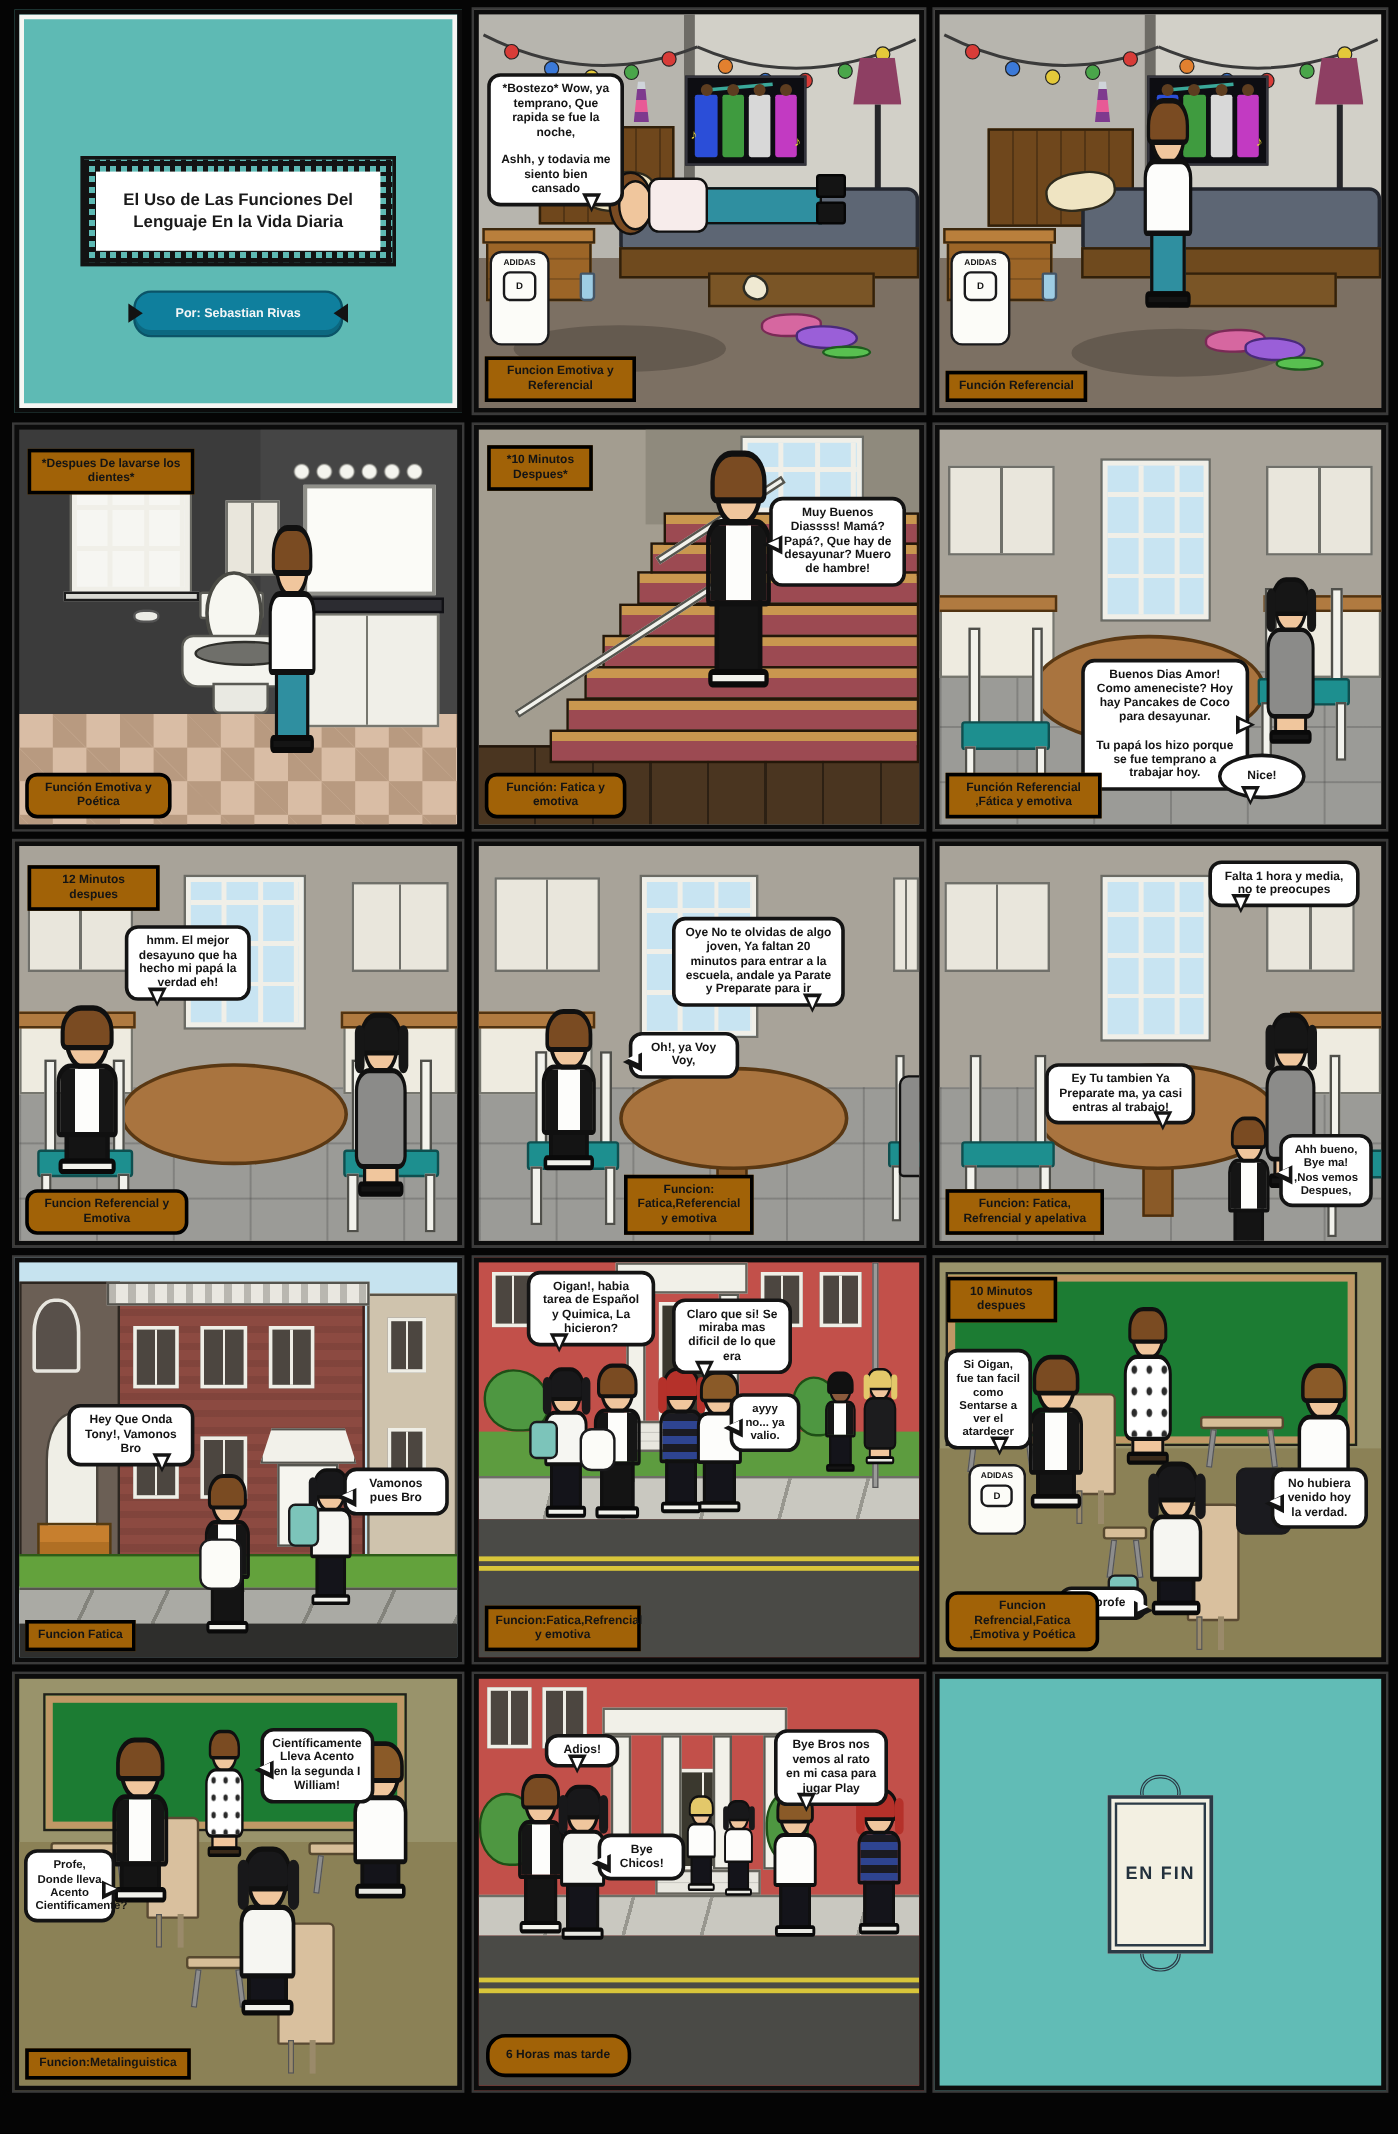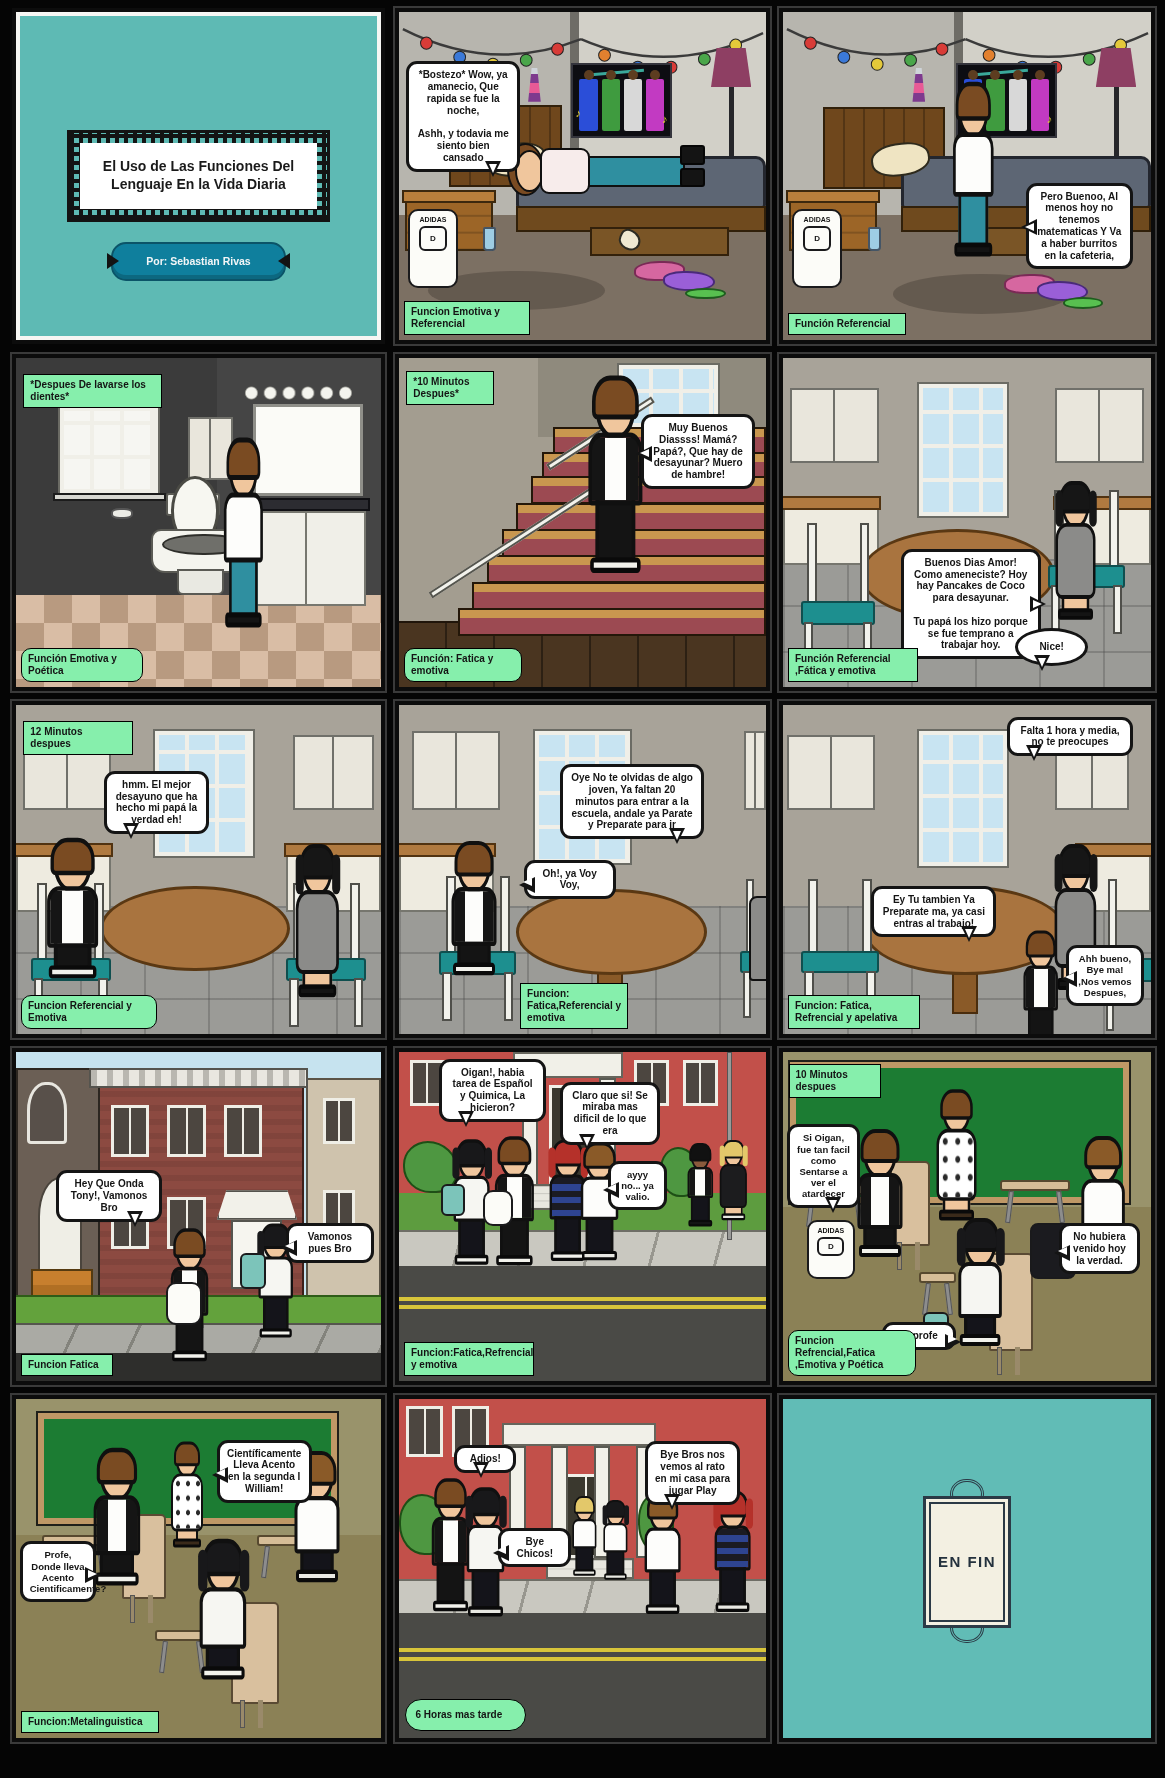--- a/index.html
+++ b/index.html
@@ -13,21 +13,21 @@
   .bubble::before,.bubble::after{content:"";position:absolute;width:0;height:0}
   .t-bl::before{left:16px;bottom:-16px;border:8px solid transparent;border-top:16px solid #141414}
   .t-bl::after{left:20px;bottom:-8px;border:4px solid transparent;border-top:9px solid #fff}
   .t-br::before{right:16px;bottom:-16px;border:8px solid transparent;border-top:16px solid #141414}
   .t-br::after{right:20px;bottom:-8px;border:4px solid transparent;border-top:9px solid #fff}
   .t-l::before{left:-16px;top:42%;border:8px solid transparent;border-right:16px solid #141414}
   .t-l::after{left:-8px;top:46%;border:4px solid transparent;border-right:9px solid #fff}
   .t-r::before{right:-16px;top:42%;border:8px solid transparent;border-left:16px solid #141414}
   .t-r::after{right:-8px;top:46%;border:4px solid transparent;border-left:9px solid #fff}
   
-  .cap,.lbl{position:absolute;z-index:34;background:#86efac;border:1px solid #000000;padding:4px 6px;font-weight:bold;font-size:10px;line-height:1.2;text-align:left;color:#141414}
+  .cap,.lbl{position:absolute;z-index:34;background:#a16207;border:3px solid #000000;padding:4px 6px;font-weight:bold;font-size:10px;line-height:1.2;text-align:center;color:#141414}
   .lbl{left:5px;bottom:5px}
   .round{border-radius:10px}
   .pill{border-radius:16px;padding:9px 10px}
   
   .win{position:absolute;background:#c8e4f2;border:4px solid #f0efe8;box-shadow:0 0 0 2px #6b6b64;background-image:repeating-linear-gradient(90deg,transparent 0 26px,#f0efe8 26px 30px),repeating-linear-gradient(0deg,transparent 0 30px,#f0efe8 30px 34px);z-index:5}
   .bright{background-color:#f6f6f2}
   
   .cab{position:absolute;background:#e9e6dc;border:2px solid #70706a;background-image:linear-gradient(90deg,transparent calc(50% - 1px),#70706a calc(50% - 1px),#70706a calc(50% + 1px),transparent 0);z-index:4}
   .cnt{position:absolute;background:#eeebe0;border:2px solid #76766e;z-index:6}
   .cnt::before{content:"";position:absolute;left:-4px;right:-4px;top:-9px;height:10px;background:#b07a40;border:2px solid #513311}
@@ -164,21 +164,21 @@
     <div class="s" style="left:76.5%;top:47.5%;width:7%;height:6%;background:#141414;border:2px solid #060606;border-radius:3px;z-index:22"></div>
     <div class="s nstand" style="left:1.5%;top:56%;width:24%;height:17%"></div>
     <div class="bp" style="left:2.5%;top:60%;width:13.5%;height:24%">
       <b>ADIDAS</b>
       <i>D</i>
     </div>
     <div class="s" style="left:23%;top:65.5%;width:3.5%;height:7.5%;background:#9ecde4;border:2px solid #445566;border-radius:2px 2px 4px 4px;z-index:14"></div>
     <div class="s" style="left:64%;top:76%;width:14%;height:6%;background:#d667a0;border:2px solid #7a2a56;border-radius:50% 40% 50% 40%;z-index:14"></div>
     <div class="s" style="left:72%;top:79%;width:14%;height:6%;background:#9a5fd8;border:2px solid #4a2a7a;border-radius:40% 55% 45% 50%;z-index:14"></div>
     <div class="s" style="left:78%;top:84%;width:11%;height:3.5%;background:#58c050;border:2px solid #1e5c1e;border-radius:50%;z-index:14"></div>
-    <div class="bubble t-br" style="left:2%;top:15%;width:31%">*Bostezo* Wow, ya amanecio, Que rapida se fue la noche,
+    <div class="bubble t-br" style="left:2%;top:15%;width:31%">*Bostezo* Wow, ya temprano, Que rapida se fue la noche,
 
 Ashh, y todavia me siento bien cansado</div>
     <div class="lbl" style="width:126px">Funcion Emotiva y Referencial</div>
   </div>
 
   <div class="panel" style="left:779px;top:8px;width:376px;height:336px;background:#b7b5ae">
     <div class="s" style="left:49%;top:0;width:51%;height:100%;background:#d2d0c8"></div>
     <div class="s" style="left:46.5%;top:0;width:2.5%;height:66%;background:#6e6c66"></div>
     <div class="s" style="left:0;top:62%;width:100%;height:38%;background:#7c7063"></div>
     <div class="s" style="left:30%;top:80%;width:48%;height:12%;background:rgba(58,50,42,.35);border-radius:50%"></div>
@@ -221,21 +221,20 @@
     <div class="s" style="left:23%;top:65.5%;width:3.5%;height:7.5%;background:#9ecde4;border:2px solid #445566;border-radius:2px 2px 4px 4px;z-index:14"></div>
     <div class="s" style="left:60%;top:80%;width:14%;height:6%;background:#d667a0;border:2px solid #7a2a56;border-radius:50% 40% 50% 40%;z-index:14"></div>
     <div class="s" style="left:69%;top:82%;width:14%;height:6%;background:#9a5fd8;border:2px solid #4a2a7a;border-radius:40% 55% 45% 50%;z-index:14"></div>
     <div class="s" style="left:76%;top:87%;width:11%;height:3.5%;background:#58c050;border:2px solid #1e5c1e;border-radius:50%;z-index:14"></div>
     <div class="pr" style="left:45%;top:22%;--hair:#7a4b22;--shirt:#fdfdfb;--pants:#2f8fa0;--shoes:#131313;transform:scale(1.35,2.3)">
       <div class="hd"></div>
         <div class="bd"></div>
         <div class="lgs"></div>
         <div class="ft"></div>
     </div>
-    <div class="bubble t-l" style="left:66%;top:52%;width:29%">Pero Buenoo, Al menos hoy no tenemos matematicas Y Va a haber burritos en la cafeteria,</div>
     <div class="lbl" style="width:118px">Función Referencial</div>
   </div>
 
   <div class="panel" style="left:12px;top:354px;width:373px;height:337px;background:#3b3b3b">
     <div class="s" style="left:55%;top:0;width:45%;height:74%;background:#454545"></div>
     <div class="s bathfloor" style="left:0;top:72%;width:100%;height:28%"></div>
     <div class="win bright" style="left:12%;top:15%;width:27%;height:26%"></div>
     <div class="s" style="left:10%;top:41%;width:31%;height:2.5%;background:#d8d8d2;border:2px solid #1c1c1c;z-index:6"></div>
     <div class="s" style="left:26%;top:45.5%;width:6%;height:3.5%;background:#ecece6;border:2px solid #555555;border-radius:40%;z-index:6"></div>
     <div class="s cab" style="left:47%;top:18%;width:12.5%;height:19%"></div>

